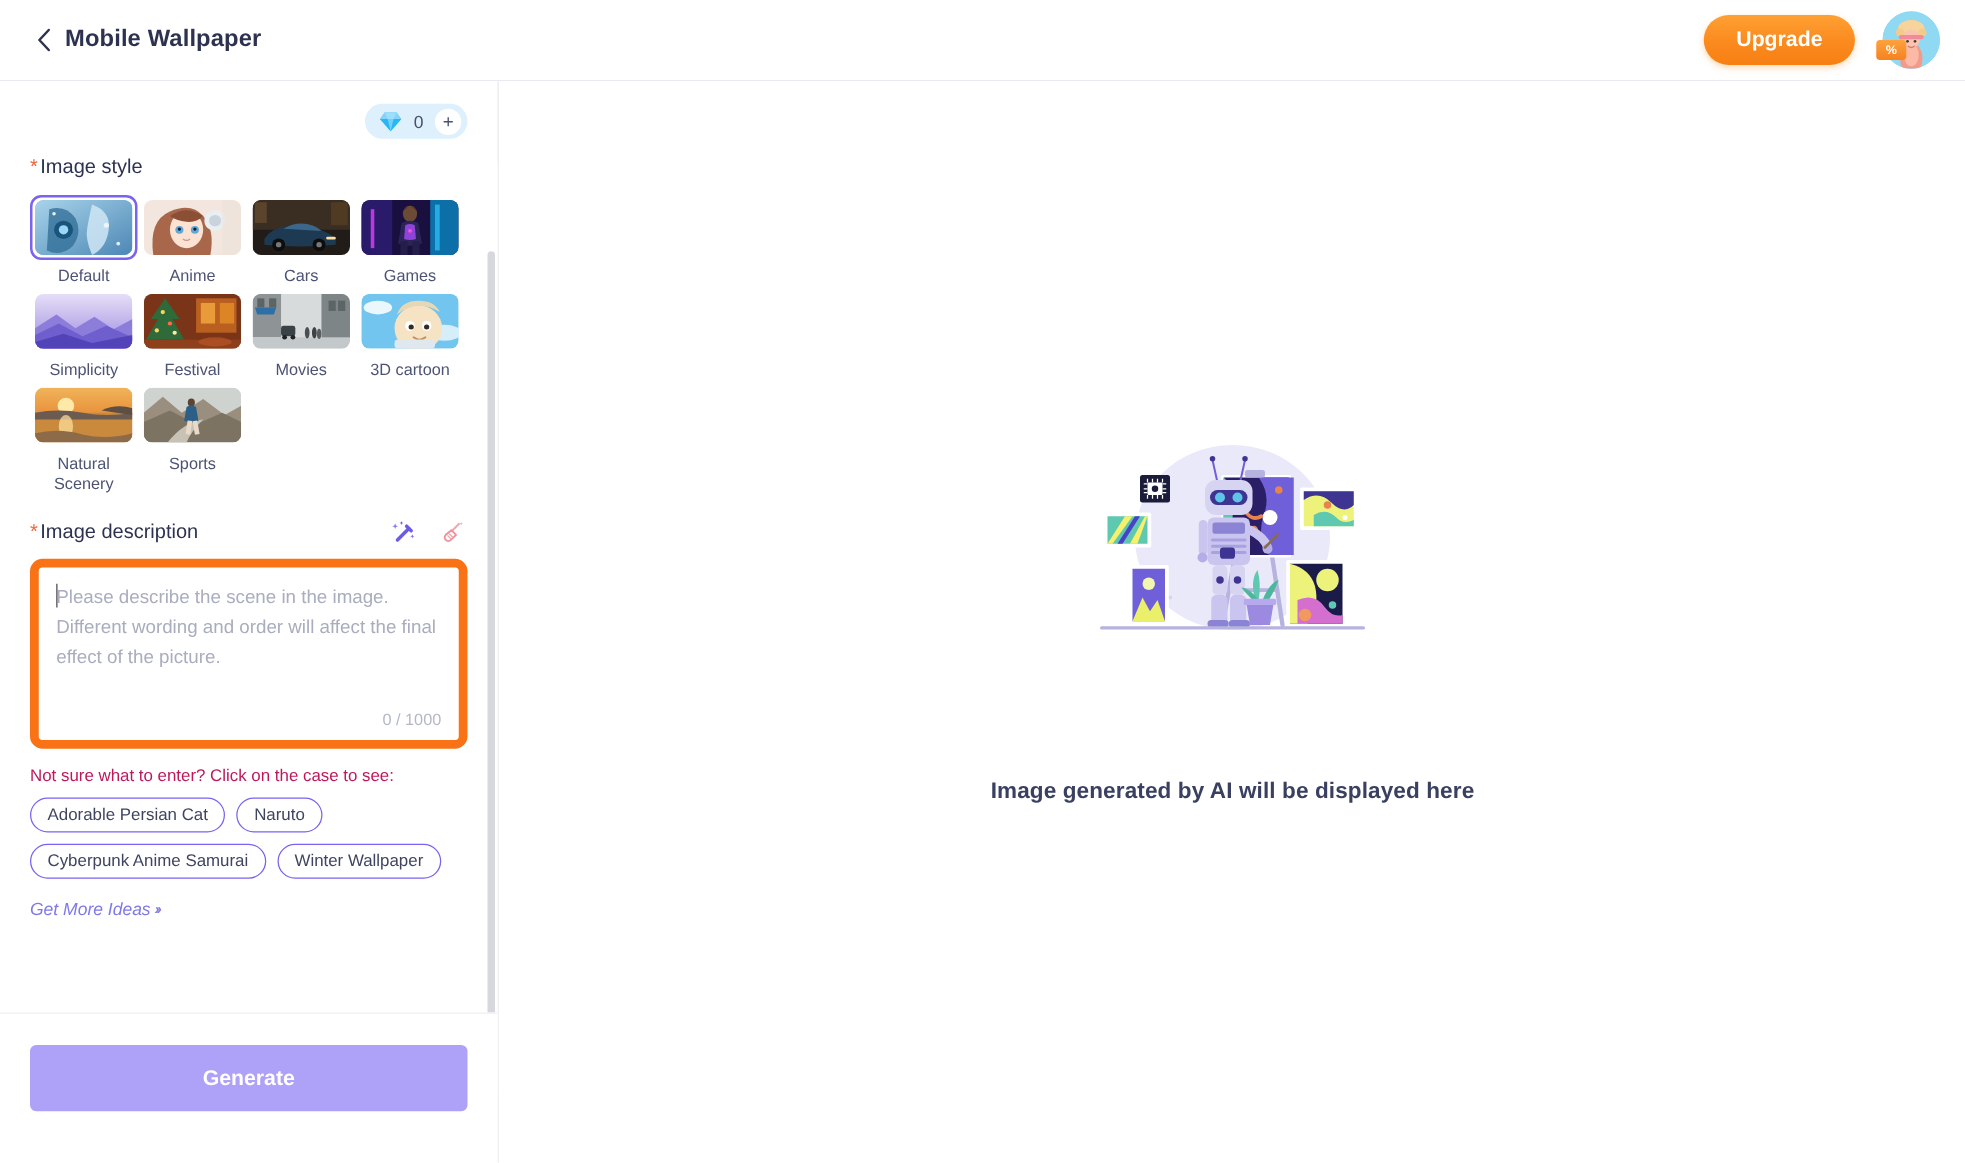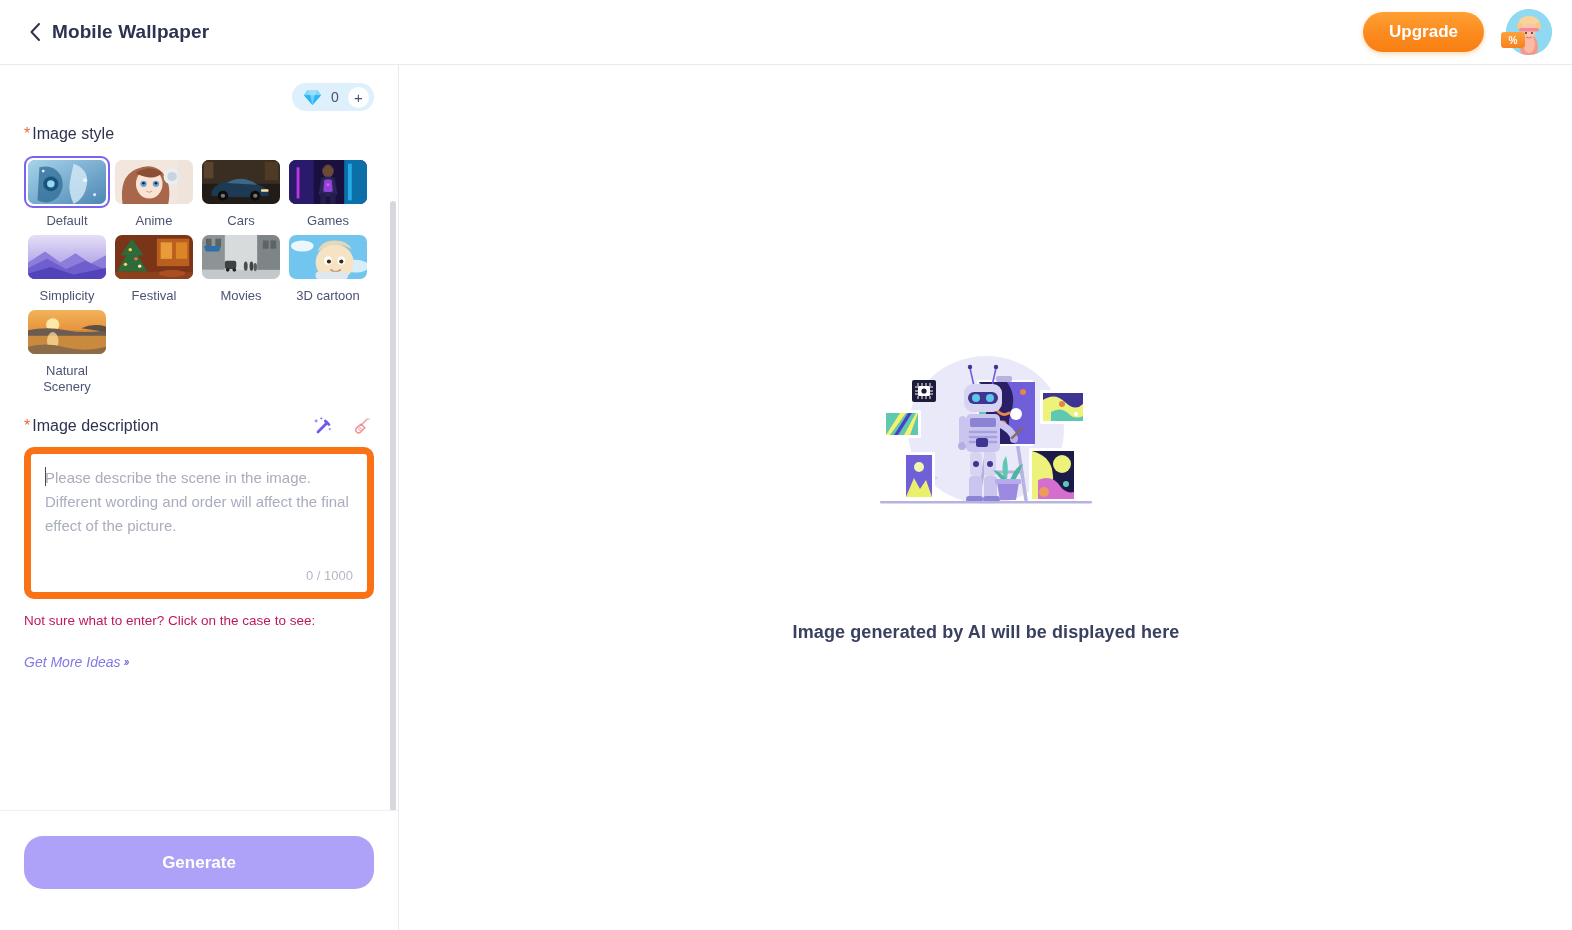--- a/index.html
+++ b/index.html
@@ -129,21 +129,21 @@
     color:#7f79e8; font-size:14px; cursor:pointer;font-style:italic;
   }
   .more-chev { font-weight:bold; font-size:12px; letter-spacing:-2px; }
 
   .panel-footer {
     position:absolute; left:0; bottom:0; width:398px; height:120px;
     background:#fff; border-top:1px solid #eef0f4;
     display:flex; align-items:flex-start; justify-content:center; padding-top:25px;
   }
   .generate-btn {
-    width:350px; height:53px; border:none; border-radius:19px;
+    width:350px; height:53px; border:none; border-radius:5px;
     background:#aea2f8; color:#fff; font-size:17px; font-weight:bold;
     font-family:"Liberation Sans", sans-serif; cursor:pointer;
   }
 
   .scrollbar-track {
     position:absolute; right:0px; top:65px; width:9px; height:745px; background:#fff;
   }
   .scrollbar-thumb {
     position:absolute; right:2px; top:71px; width:6px; height:620px;
     background:#d6d8de; border-radius:3px; cursor:pointer;
@@ -418,20 +418,37 @@
                 <path d="M0 22 q20 -4 40 0 q20 4 42 0 v6 H0z" fill="#6b5b50"></path>
                 <ellipse cx="26" cy="34" rx="6" ry="10" fill="#ffe2a0" opacity=".7"></ellipse>
                 <path d="M0 40 q20 -5 40 1 q20 5 42 -1 v8 H0z" fill="#8e6b48"></path>
                 <path d="M56 20 q12 -6 26 -2 v6 q-14 -2 -26 -4z" fill="#5d4f44"></path>
               </svg>
             </div>
           </div>
           <div class="style-name">Natural Scenery</div>
         </div>
 
+        <div class="style-item">
+          <div class="thumb-box">
+            <div class="thumb">
+              <svg width="100%" height="100%" viewBox="0 0 82 48" preserveAspectRatio="none">
+                <rect width="82" height="48" fill="#cfd3cf"></rect>
+                <path d="M0 22 L16 8 L32 22 L50 10 L68 24 L82 16 V48 H0z" fill="#9a8f7e"></path>
+                <path d="M0 30 L22 20 L44 32 L66 22 L82 30 V48 H0z" fill="#7d7362"></path>
+                <path d="M20 48 q14 -18 30 -20 q-10 10 -14 20z" fill="#c7c2b4"></path>
+                <ellipse cx="40" cy="13" rx="3" ry="3.5" fill="#5b4434"></ellipse>
+                <path d="M36 17 q4 -3 8 0 l2 12 q-6 3 -12 0z" fill="#2d5f86"></path>
+                <rect x="36" y="29" width="4" height="12" fill="#e8d9c8" transform="rotate(8 38 35)"></rect>
+                <rect x="42" y="29" width="4" height="12" fill="#e8d9c8" transform="rotate(-10 44 35)"></rect>
+              </svg>
+            </div>
+          </div>
+          <div class="style-name">Sports</div>
+        </div>
 
       </div>
 
       
       <div class="desc-header">
         <div class="section-label" style="margin-bottom:0;">
           <span class="req-star">*</span>
           <span>Image description</span>
         </div>
         <div class="desc-tools">
@@ -453,20 +470,26 @@
       </div>
 
       <div class="textarea-box">
         <div class="ta-caret"></div>
         <div class="ta-placeholder">Please describe the scene in the image. Different wording and order will affect the final effect of the picture.</div>
         <div class="char-count">0 / 1000</div>
       </div>
 
       
       <div class="hint-text">Not sure what to enter? Click on the case to see:</div>
+      <div class="chips">
+        <div class="chip">Adorable Persian Cat</div>
+        <div class="chip">Naruto</div>
+        <div class="chip">Cyberpunk Anime Samurai</div>
+        <div class="chip">Winter Wallpaper</div>
+      </div>
 
       <div class="more-ideas">
         <span>Get More Ideas</span>
         <span class="more-chev">››</span>
       </div>
 
       <div style="height:24px;"></div>
     </div>
   </div>
 

